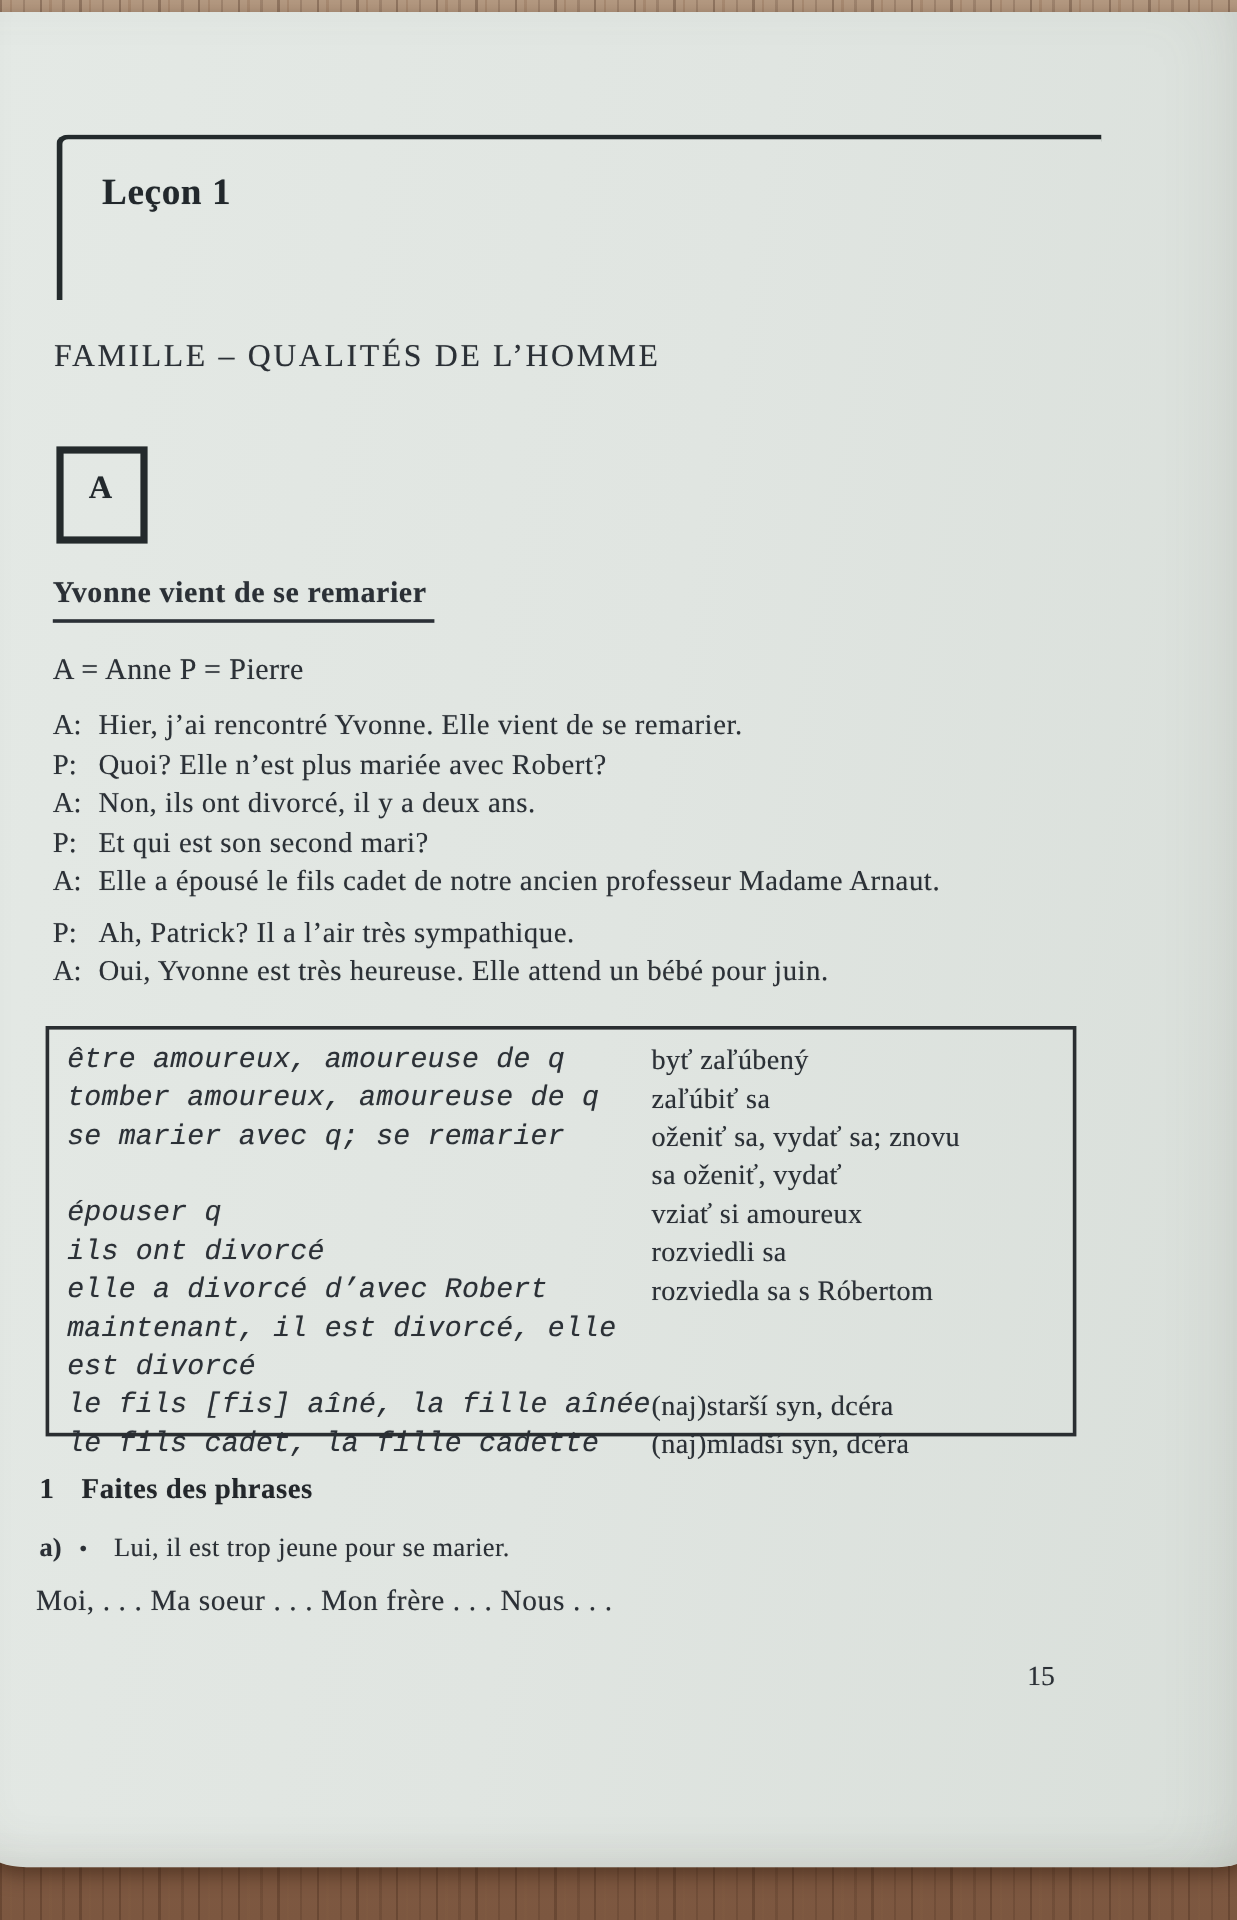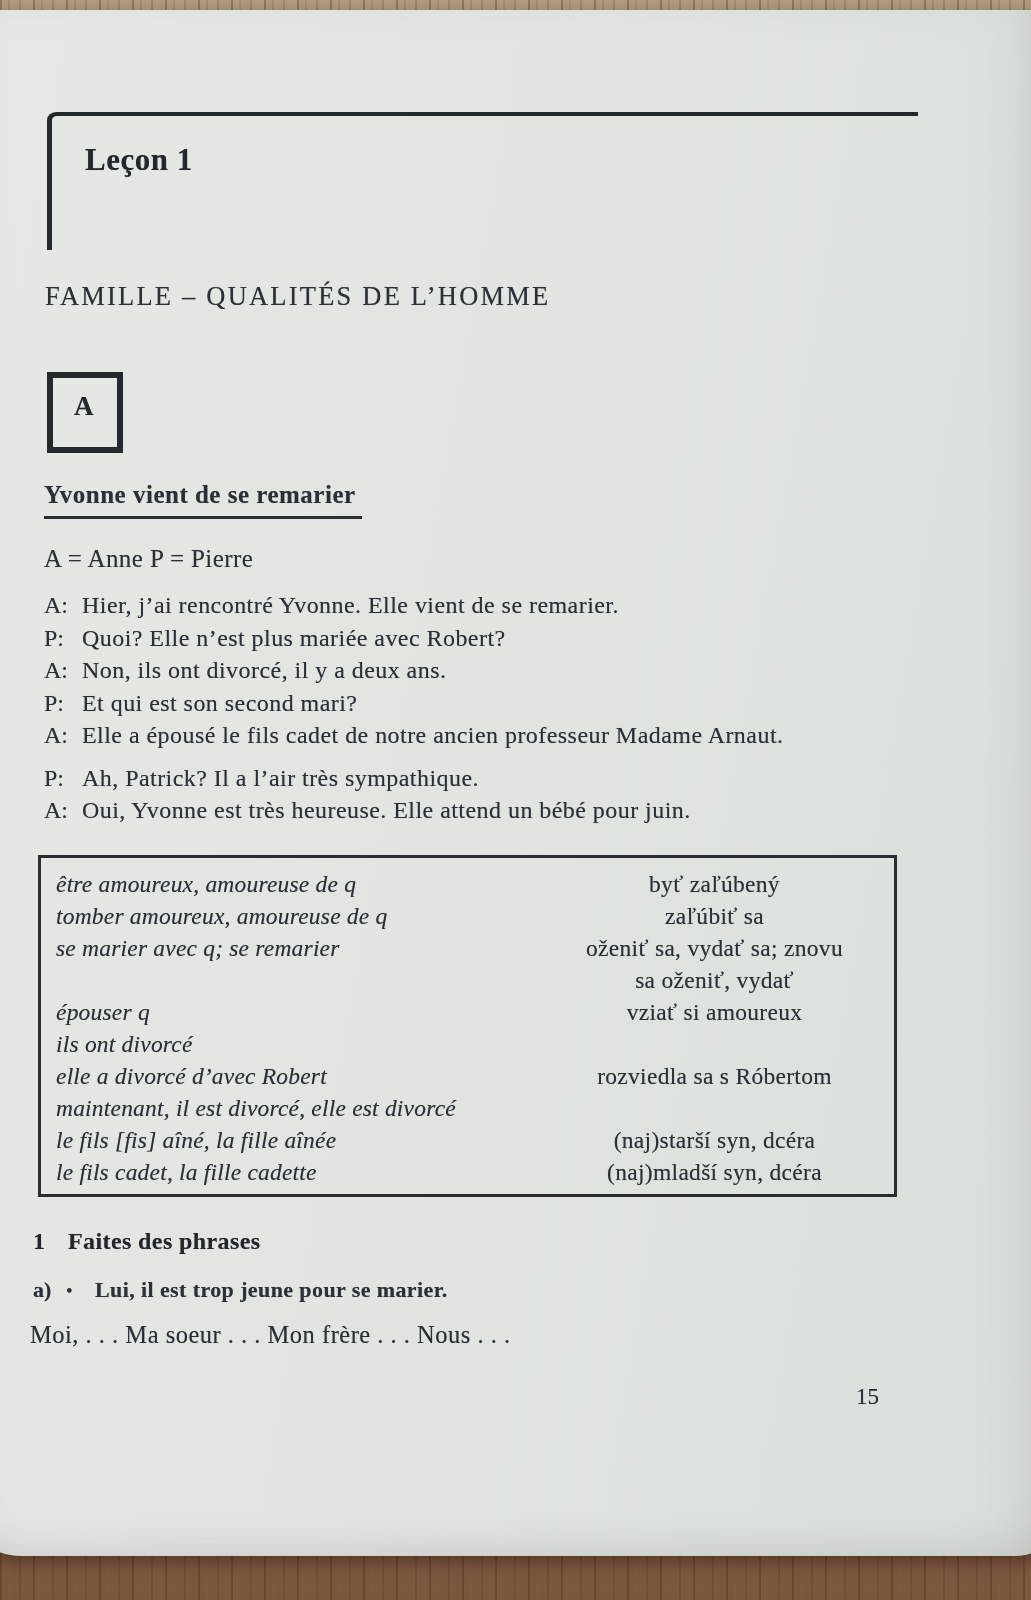--- a/index.html
+++ b/index.html
@@ -50,31 +50,31 @@
   .dline{display:flex;line-height:32.5px;}
   .dline.gap{margin-top:10px;}
   .dline .sp{flex:0 0 38px;}
   .dline .dt{flex:1;letter-spacing:.45px;}
 
   .vocab-box{
     left:46px;top:845px;width:859px;height:342px;box-sizing:border-box;
     border:3px solid #2a2e31;padding:10px 8px 0 15px;font-size:23.5px;
   }
   .vrow{display:flex;line-height:32px;}
-  .vrow .fr{flex:0 0 487px;font-style:italic;letter-spacing:.2px;}
-  .vrow .sk{flex:1;letter-spacing:.3px;text-align:center;}
+  .vrow .fr{flex:0 0 487px;font-style:italic;letter-spacing:.2px;font-family:Liberation Mono, monospace;}
+  .vrow .sk{flex:1;letter-spacing:.3px;}
 
   .ex-head{left:41px;top:1218px;display:flex;font-size:24px;font-weight:bold;color:#23272b;}
   .ex-head .ex-num{flex:0 0 35px;}
   .ex-head .ex-title{letter-spacing:.4px;}
 
   .ex-item{left:41px;top:1267px;display:flex;font-size:22px;align-items:baseline;}
   .ex-item .ex-label{flex:0 0 33px;font-weight:bold;}
   .ex-item .ex-bullet{flex:0 0 29px;font-size:19px;}
-  .ex-item .ex-text{letter-spacing:.4px;font-weight:bold;}
+  .ex-item .ex-text{letter-spacing:.4px;}
 
   .ex-prompts{left:38px;top:1311px;font-size:24.5px;letter-spacing:.5px;white-space:pre;}
 
   .page-number{left:864px;top:1374px;font-size:23px;}
 </style>
 </head>
 <body>
 
 <div class="page">
 
@@ -141,20 +141,21 @@
     <div class="vrow">
       <span class="fr"></span>
       <span class="sk">sa oženiť, vydať</span>
     </div>
     <div class="vrow">
       <span class="fr">épouser q</span>
       <span class="sk">vziať si amoureux</span>
     </div>
     <div class="vrow">
       <span class="fr">ils ont divorcé</span>
+      <span class="sk">rozviedli sa</span>
     </div>
     <div class="vrow">
       <span class="fr">elle a divorcé d’avec Robert</span>
       <span class="sk">rozviedla sa s Róbertom</span>
     </div>
     <div class="vrow">
       <span class="fr">maintenant, il est divorcé, elle est divorcé</span>
       <span class="sk"></span>
     </div>
     <div class="vrow">

